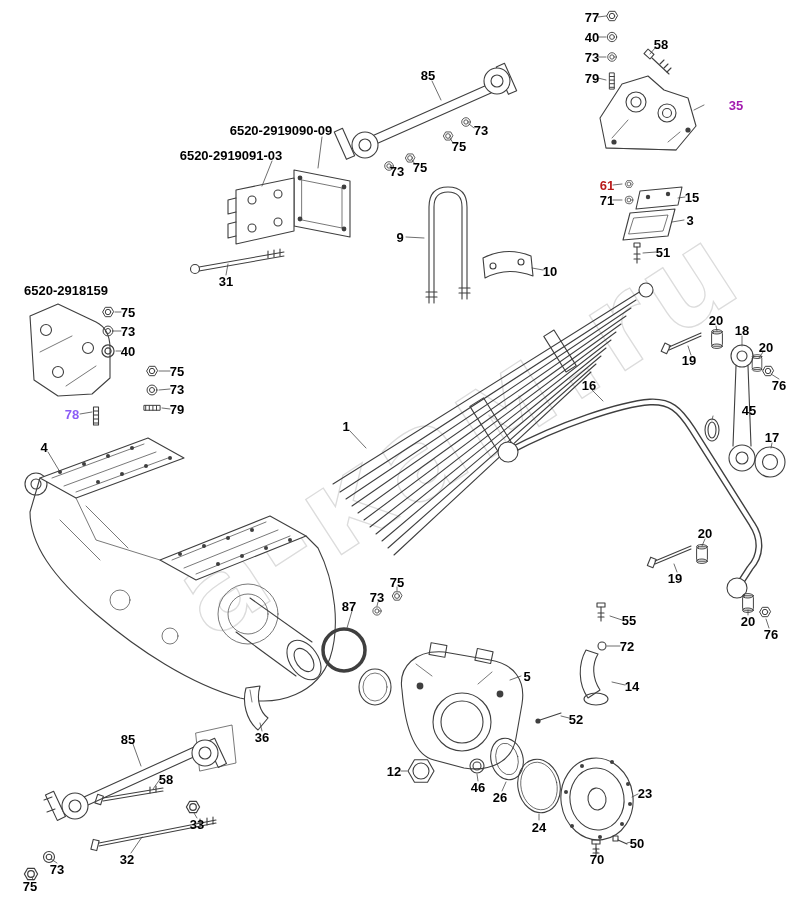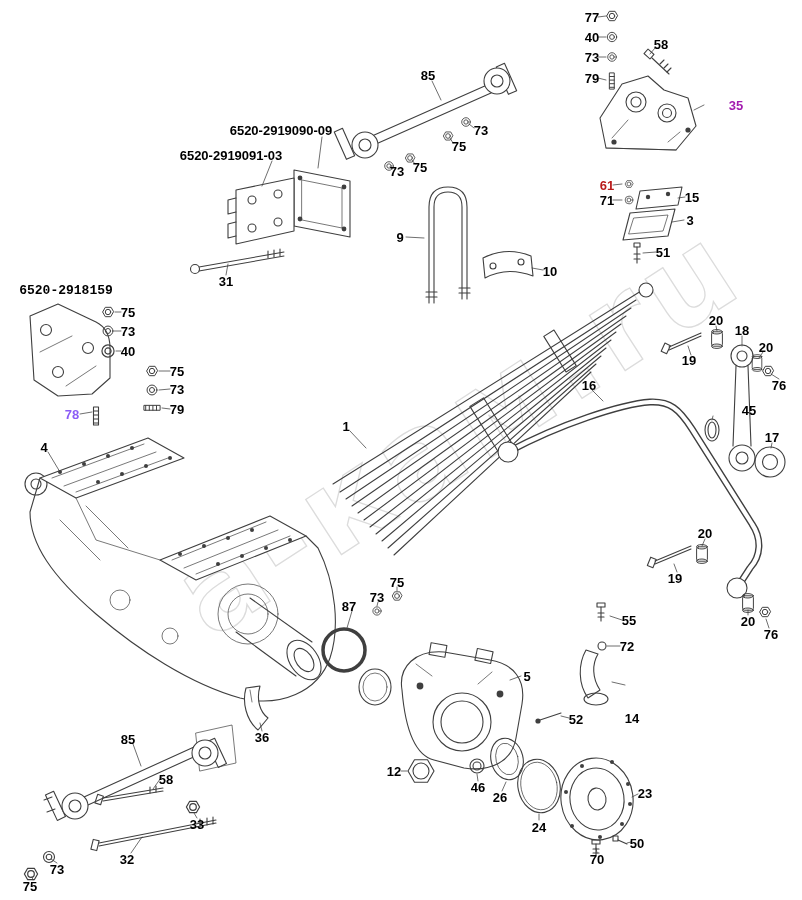--- a/index.html
+++ b/index.html
@@ -432,21 +432,21 @@
       <span class="callout" style="left: 281px; top: 130px; color: rgb(0, 0, 0);">6520-2919090-09</span>
       <span class="callout" style="left: 231px; top: 155px; color: rgb(0, 0, 0);">6520-2919091-03</span>
       <span class="callout" style="left: 226px; top: 281px; color: rgb(0, 0, 0);">31</span>
       <span class="callout" style="left: 400px; top: 237px; color: rgb(0, 0, 0);">9</span>
       <span class="callout" style="left: 550px; top: 271px; color: rgb(0, 0, 0);">10</span>
       <span class="callout" style="left: 607px; top: 185px; color: #b91c1c;">61</span>
       <span class="callout" style="left: 607px; top: 200px; color: rgb(0, 0, 0);">71</span>
       <span class="callout" style="left: 692px; top: 197px; color: rgb(0, 0, 0);">15</span>
       <span class="callout" style="left: 690px; top: 220px; color: rgb(0, 0, 0);">3</span>
       <span class="callout" style="left: 663px; top: 252px; color: rgb(0, 0, 0);">51</span>
-      <span class="callout" style="left: 66px; top: 290px; color: rgb(0, 0, 0); font-family: Liberation Mono, monospace;">6520-2918159</span>
+      <span class="callout" style="left: 66px; top: 290px; color: rgb(0, 0, 0);">6520-2918159</span>
       <span class="callout" style="left: 128px; top: 312px; color: rgb(0, 0, 0);">75</span>
       <span class="callout" style="left: 128px; top: 331px; color: rgb(0, 0, 0);">73</span>
       <span class="callout" style="left: 128px; top: 351px; color: rgb(0, 0, 0);">40</span>
       <span class="callout" style="left: 177px; top: 371px; color: rgb(0, 0, 0);">75</span>
       <span class="callout" style="left: 177px; top: 389px; color: rgb(0, 0, 0);">73</span>
       <span class="callout" style="left: 177px; top: 409px; color: rgb(0, 0, 0);">79</span>
       <span class="callout" style="left: 72px; top: 414px; color: #8b5cf6;">78</span>
       <span class="callout" style="left: 44px; top: 447px; color: rgb(0, 0, 0);">4</span>
       <span class="callout" style="left: 346px; top: 426px; color: rgb(0, 0, 0);">1</span>
       <span class="callout" style="left: 589px; top: 385px; color: rgb(0, 0, 0);">16</span>
@@ -460,21 +460,21 @@
       <span class="callout" style="left: 705px; top: 533px; color: rgb(0, 0, 0);">20</span>
       <span class="callout" style="left: 675px; top: 578px; color: rgb(0, 0, 0);">19</span>
       <span class="callout" style="left: 748px; top: 621px; color: rgb(0, 0, 0);">20</span>
       <span class="callout" style="left: 771px; top: 634px; color: rgb(0, 0, 0);">76</span>
       <span class="callout" style="left: 349px; top: 606px; color: rgb(0, 0, 0);">87</span>
       <span class="callout" style="left: 377px; top: 597px; color: rgb(0, 0, 0);">73</span>
       <span class="callout" style="left: 397px; top: 582px; color: rgb(0, 0, 0);">75</span>
       <span class="callout" style="left: 527px; top: 676px; color: rgb(0, 0, 0);">5</span>
       <span class="callout" style="left: 629px; top: 620px; color: rgb(0, 0, 0);">55</span>
       <span class="callout" style="left: 627px; top: 646px; color: rgb(0, 0, 0);">72</span>
-      <span class="callout" style="left: 632px; top: 686px; color: rgb(0, 0, 0); margin-top: 32px;">14</span>
+      <span class="callout" style="left: 632px; top: 686px; color: rgb(0, 0, 0);">14</span>
       <span class="callout" style="left: 576px; top: 719px; color: #000000;">52</span>
       <span class="callout" style="left: 394px; top: 771px; color: rgb(0, 0, 0);">12</span>
       <span class="callout" style="left: 478px; top: 787px; color: rgb(0, 0, 0);">46</span>
       <span class="callout" style="left: 500px; top: 797px; color: rgb(0, 0, 0);">26</span>
       <span class="callout" style="left: 539px; top: 827px; color: rgb(0, 0, 0);">24</span>
       <span class="callout" style="left: 645px; top: 793px; color: rgb(0, 0, 0);">23</span>
       <span class="callout" style="left: 637px; top: 843px; color: rgb(0, 0, 0);">50</span>
       <span class="callout" style="left: 597px; top: 859px; color: rgb(0, 0, 0);">70</span>
       <span class="callout" style="left: 262px; top: 737px; color: rgb(0, 0, 0);">36</span>
       <span class="callout" style="left: 128px; top: 739px; color: rgb(0, 0, 0);">85</span>

